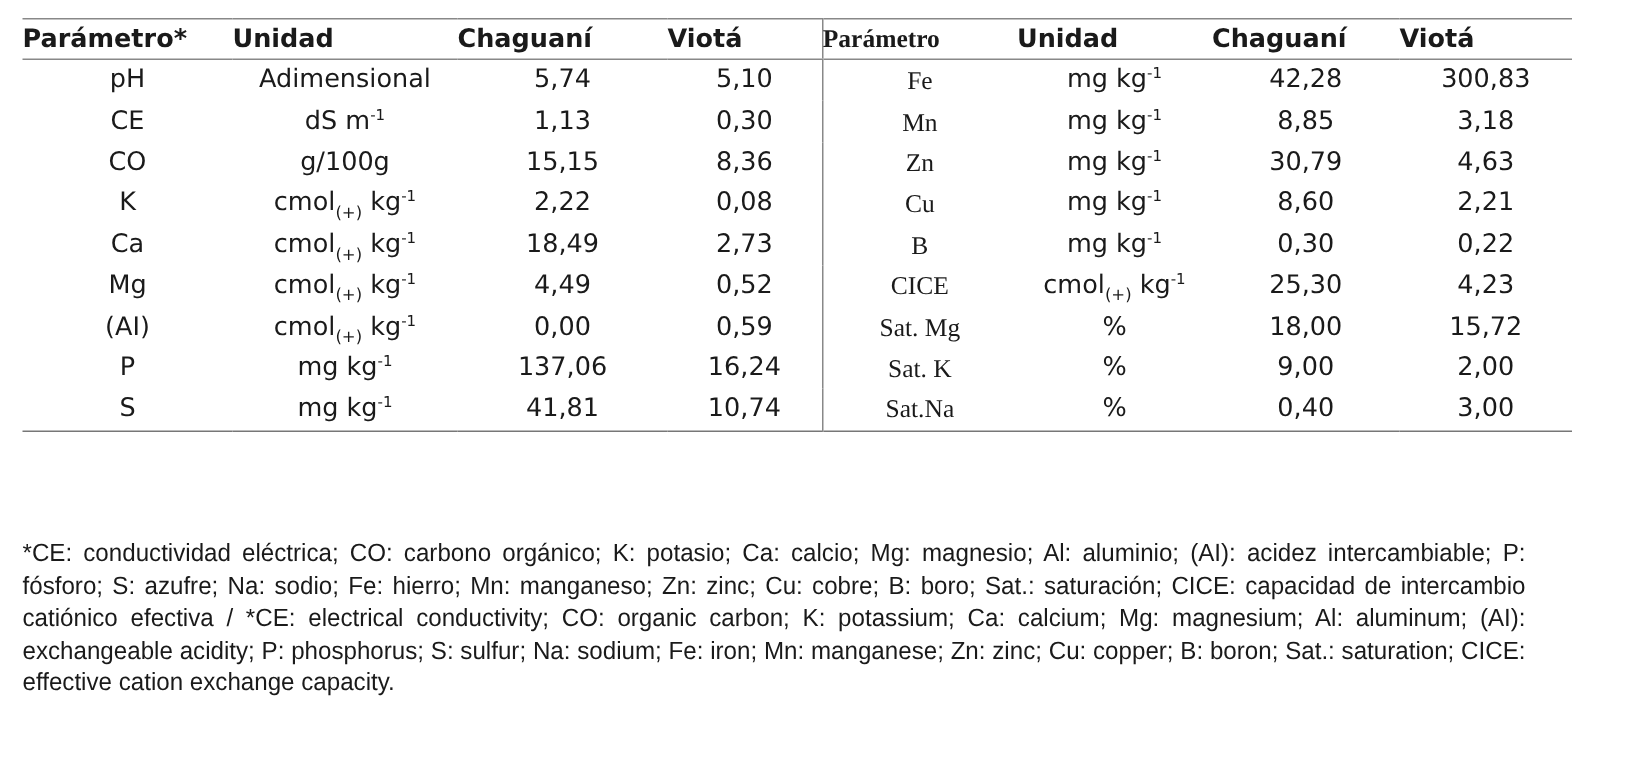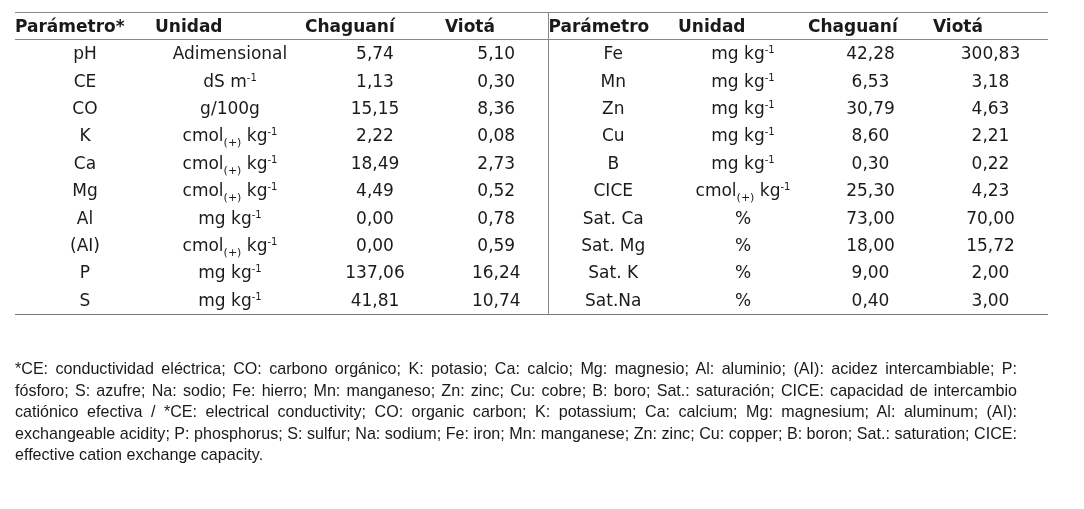--- a/index.html
+++ b/index.html
@@ -1,21 +1,21 @@
 <!DOCTYPE html>
 <html><head>
 <meta charset="utf-8">
 <style>
   html, body { margin:0; padding:0; background:#ffffff; }
   body { width:1084px; height:509px; position:relative; overflow:hidden; font-family:"DejaVu Sans", sans-serif; color:#1a1a1a; }
   .tbl { position:absolute; left:15px; top:12px; width:1033px; border-collapse:collapse; font-size:17px; }
   .tbl { border-top:1.5px solid #888; border-bottom:1.5px solid #777; }
   .tbl th { font-weight:bold; height:26px; padding:0; border-bottom:1.5px solid #888; text-align:left; }
   .tbl td { height:27.4px; padding:0; text-align:center; line-height:27px; }
-  .tbl .div { border-left:1.5px solid #888; }
+  .tbl .div { border-left:1.5px solid #888;font-family:Liberation Serif, serif; }
   sup { font-size:10px; vertical-align:6px; line-height:0; }
   sub { font-size:11px; vertical-align:-5px; line-height:0; }
   .note { position:absolute; left:15px; top:358px; width:1033px; font-family:"Liberation Sans", sans-serif; font-size:16.6px; line-height:21.5px; text-align:justify; transform:scaleX(0.97); transform-origin:left top; }
 </style>
 </head>
 <body>
 
 <table class="tbl">
   <colgroup>
     <col style="width:140px">
@@ -50,21 +50,21 @@
         <td>42,28</td>
         <td>300,83</td>
       </tr>
       <tr>
         <td>CE</td>
         <td><span>dS m</span><sub></sub><span></span><sup>-1</sup></td>
         <td>1,13</td>
         <td>0,30</td>
         <td class="div">Mn</td>
         <td><span>mg kg</span><sub></sub><span></span><sup>-1</sup></td>
-        <td>6,53</td>
+        <td>8,85</td>
         <td>3,18</td>
       </tr>
       <tr>
         <td>CO</td>
         <td><span>g/100g</span><sub></sub><span></span><sup></sup></td>
         <td>15,15</td>
         <td>8,36</td>
         <td class="div">Zn</td>
         <td><span>mg kg</span><sub></sub><span></span><sup>-1</sup></td>
         <td>30,79</td>
@@ -94,30 +94,20 @@
         <td>Mg</td>
         <td><span>cmol</span><sub>(+)</sub><span> kg</span><sup>-1</sup></td>
         <td>4,49</td>
         <td>0,52</td>
         <td class="div">CICE</td>
         <td><span>cmol</span><sub>(+)</sub><span> kg</span><sup>-1</sup></td>
         <td>25,30</td>
         <td>4,23</td>
       </tr>
       <tr>
-        <td>Al</td>
-        <td><span>mg kg</span><sub></sub><span></span><sup>-1</sup></td>
-        <td>0,00</td>
-        <td>0,78</td>
-        <td class="div">Sat. Ca</td>
-        <td><span>%</span><sub></sub><span></span><sup></sup></td>
-        <td>73,00</td>
-        <td>70,00</td>
-      </tr>
-      <tr>
         <td>(AI)</td>
         <td><span>cmol</span><sub>(+)</sub><span> kg</span><sup>-1</sup></td>
         <td>0,00</td>
         <td>0,59</td>
         <td class="div">Sat. Mg</td>
         <td><span>%</span><sub></sub><span></span><sup></sup></td>
         <td>18,00</td>
         <td>15,72</td>
       </tr>
       <tr>

